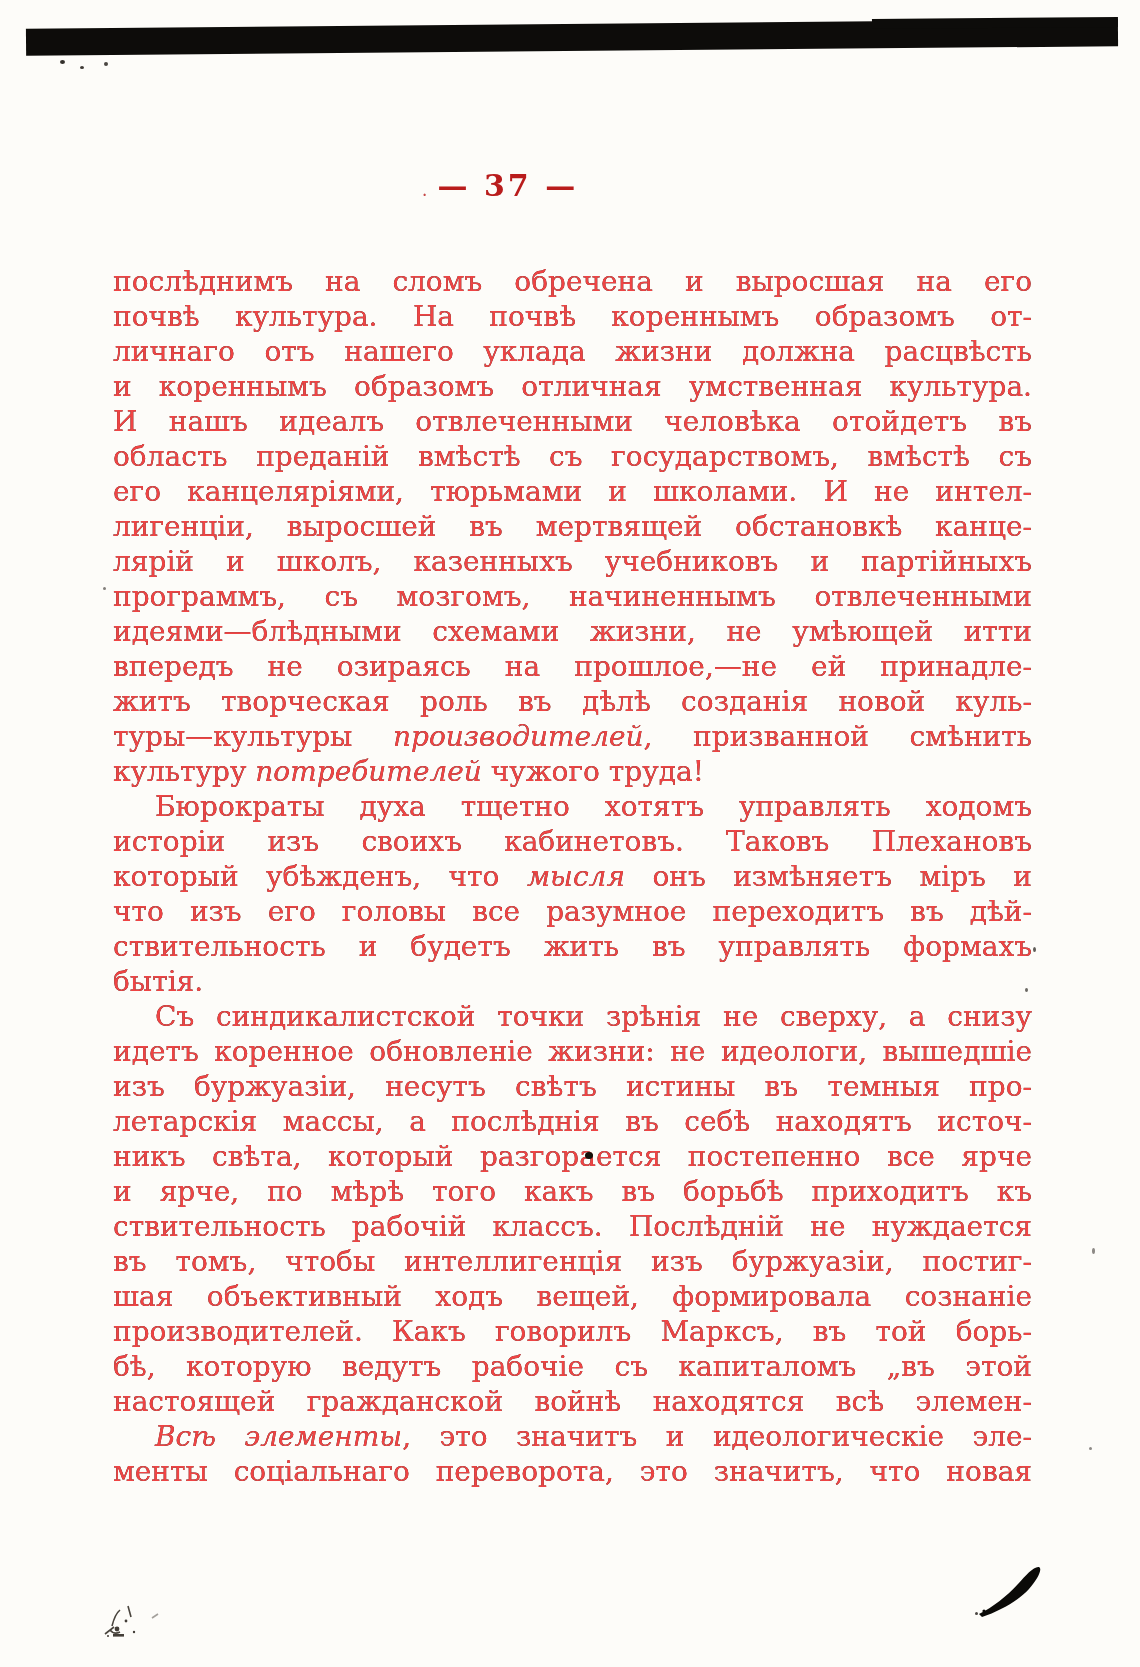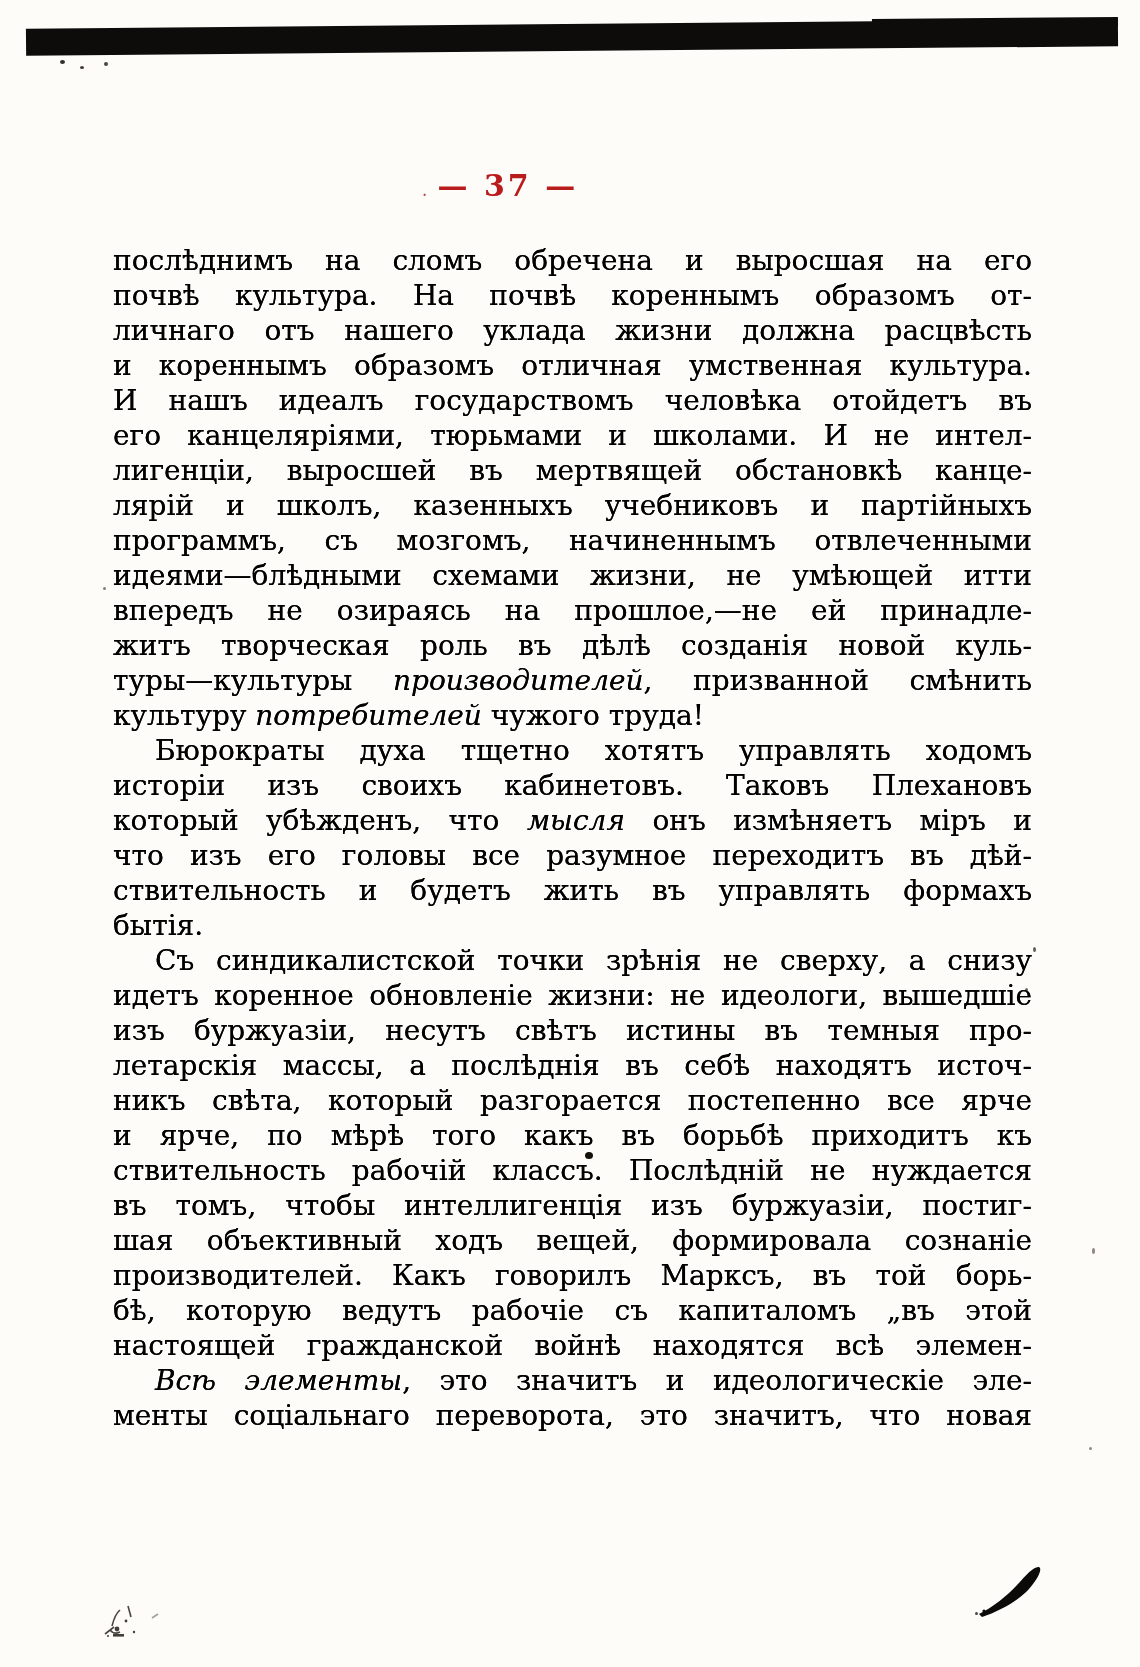--- a/index.html
+++ b/index.html
@@ -26,22 +26,22 @@
     text-align:center;font-size:30px;font-weight:bold;
     color:#b91c1c;letter-spacing:3px;white-space:nowrap;
   }
   .pagenum .stray{
     font-size:18px;font-weight:normal;letter-spacing:0;
     margin-right:10px;opacity:.8;
   }
 
   
   .textblock{
-    position:absolute;left:113px;top:243px;width:919px;
-    color:#000000;font-size:28px;
+    position:absolute;left:113px;top:264px;width:919px;
+    color:#ef4444;font-size:28px;
   }
   .line{
     height:35px;line-height:35px;
     text-align:justify;text-align-last:justify;text-justify:inter-word;
     text-shadow:0 0 0.55px rgba(21,17,13,0.95);
     white-space:normal;
   }
   .line.indent{padding-left:42px;}
   .line.par-end{text-align-last:left;}
   .seg.it{font-style:italic;}
@@ -63,21 +63,22 @@
 
   <div class="pagenum">
     <span class="stray">.</span><span>— 37 —</span>
   </div>
 
   <div class="textblock">
       <div class="line"><span class="seg">послѣднимъ на сломъ обречена и выросшая на его</span></div>
       <div class="line"><span class="seg">почвѣ культура. На почвѣ кореннымъ образомъ от-</span></div>
       <div class="line"><span class="seg">личнаго отъ нашего уклада жизни должна расцвѣсть</span></div>
       <div class="line"><span class="seg">и кореннымъ образомъ отличная умственная культура.</span></div>
-      <div class="line"><span class="seg">И нашъ идеалъ государствомъ человѣка отойдетъ въ</span></div>
+      <div class="line"><span class="seg">И нашъ идеалъ отвлеченными человѣка отойдетъ въ</span></div>
+      <div class="line"><span class="seg">область преданій вмѣстѣ съ государствомъ, вмѣстѣ съ</span></div>
       <div class="line"><span class="seg">его канцеляріями, тюрьмами и школами. И не интел-</span></div>
       <div class="line"><span class="seg">лигенціи, выросшей въ мертвящей обстановкѣ канце-</span></div>
       <div class="line"><span class="seg">лярій и школъ, казенныхъ учебниковъ и партійныхъ</span></div>
       <div class="line"><span class="seg">программъ, съ мозгомъ, начиненнымъ отвлеченными</span></div>
       <div class="line"><span class="seg">идеями—блѣдными схемами жизни, не умѣющей итти</span></div>
       <div class="line"><span class="seg">впередъ не озираясь на прошлое,—не ей принадле-</span></div>
       <div class="line"><span class="seg">житъ творческая роль въ дѣлѣ созданія новой куль-</span></div>
       <div class="line"><span class="seg">туры—культуры </span><span class="seg it">производителей</span><span class="seg">, призванной смѣнить</span></div>
       <div class="line par-end"><span class="seg">культуру </span><span class="seg it">потребителей</span><span class="seg"> чужого труда!</span></div>
       <div class="line indent"><span class="seg">Бюрократы духа тщетно хотятъ управлять ходомъ</span></div>

